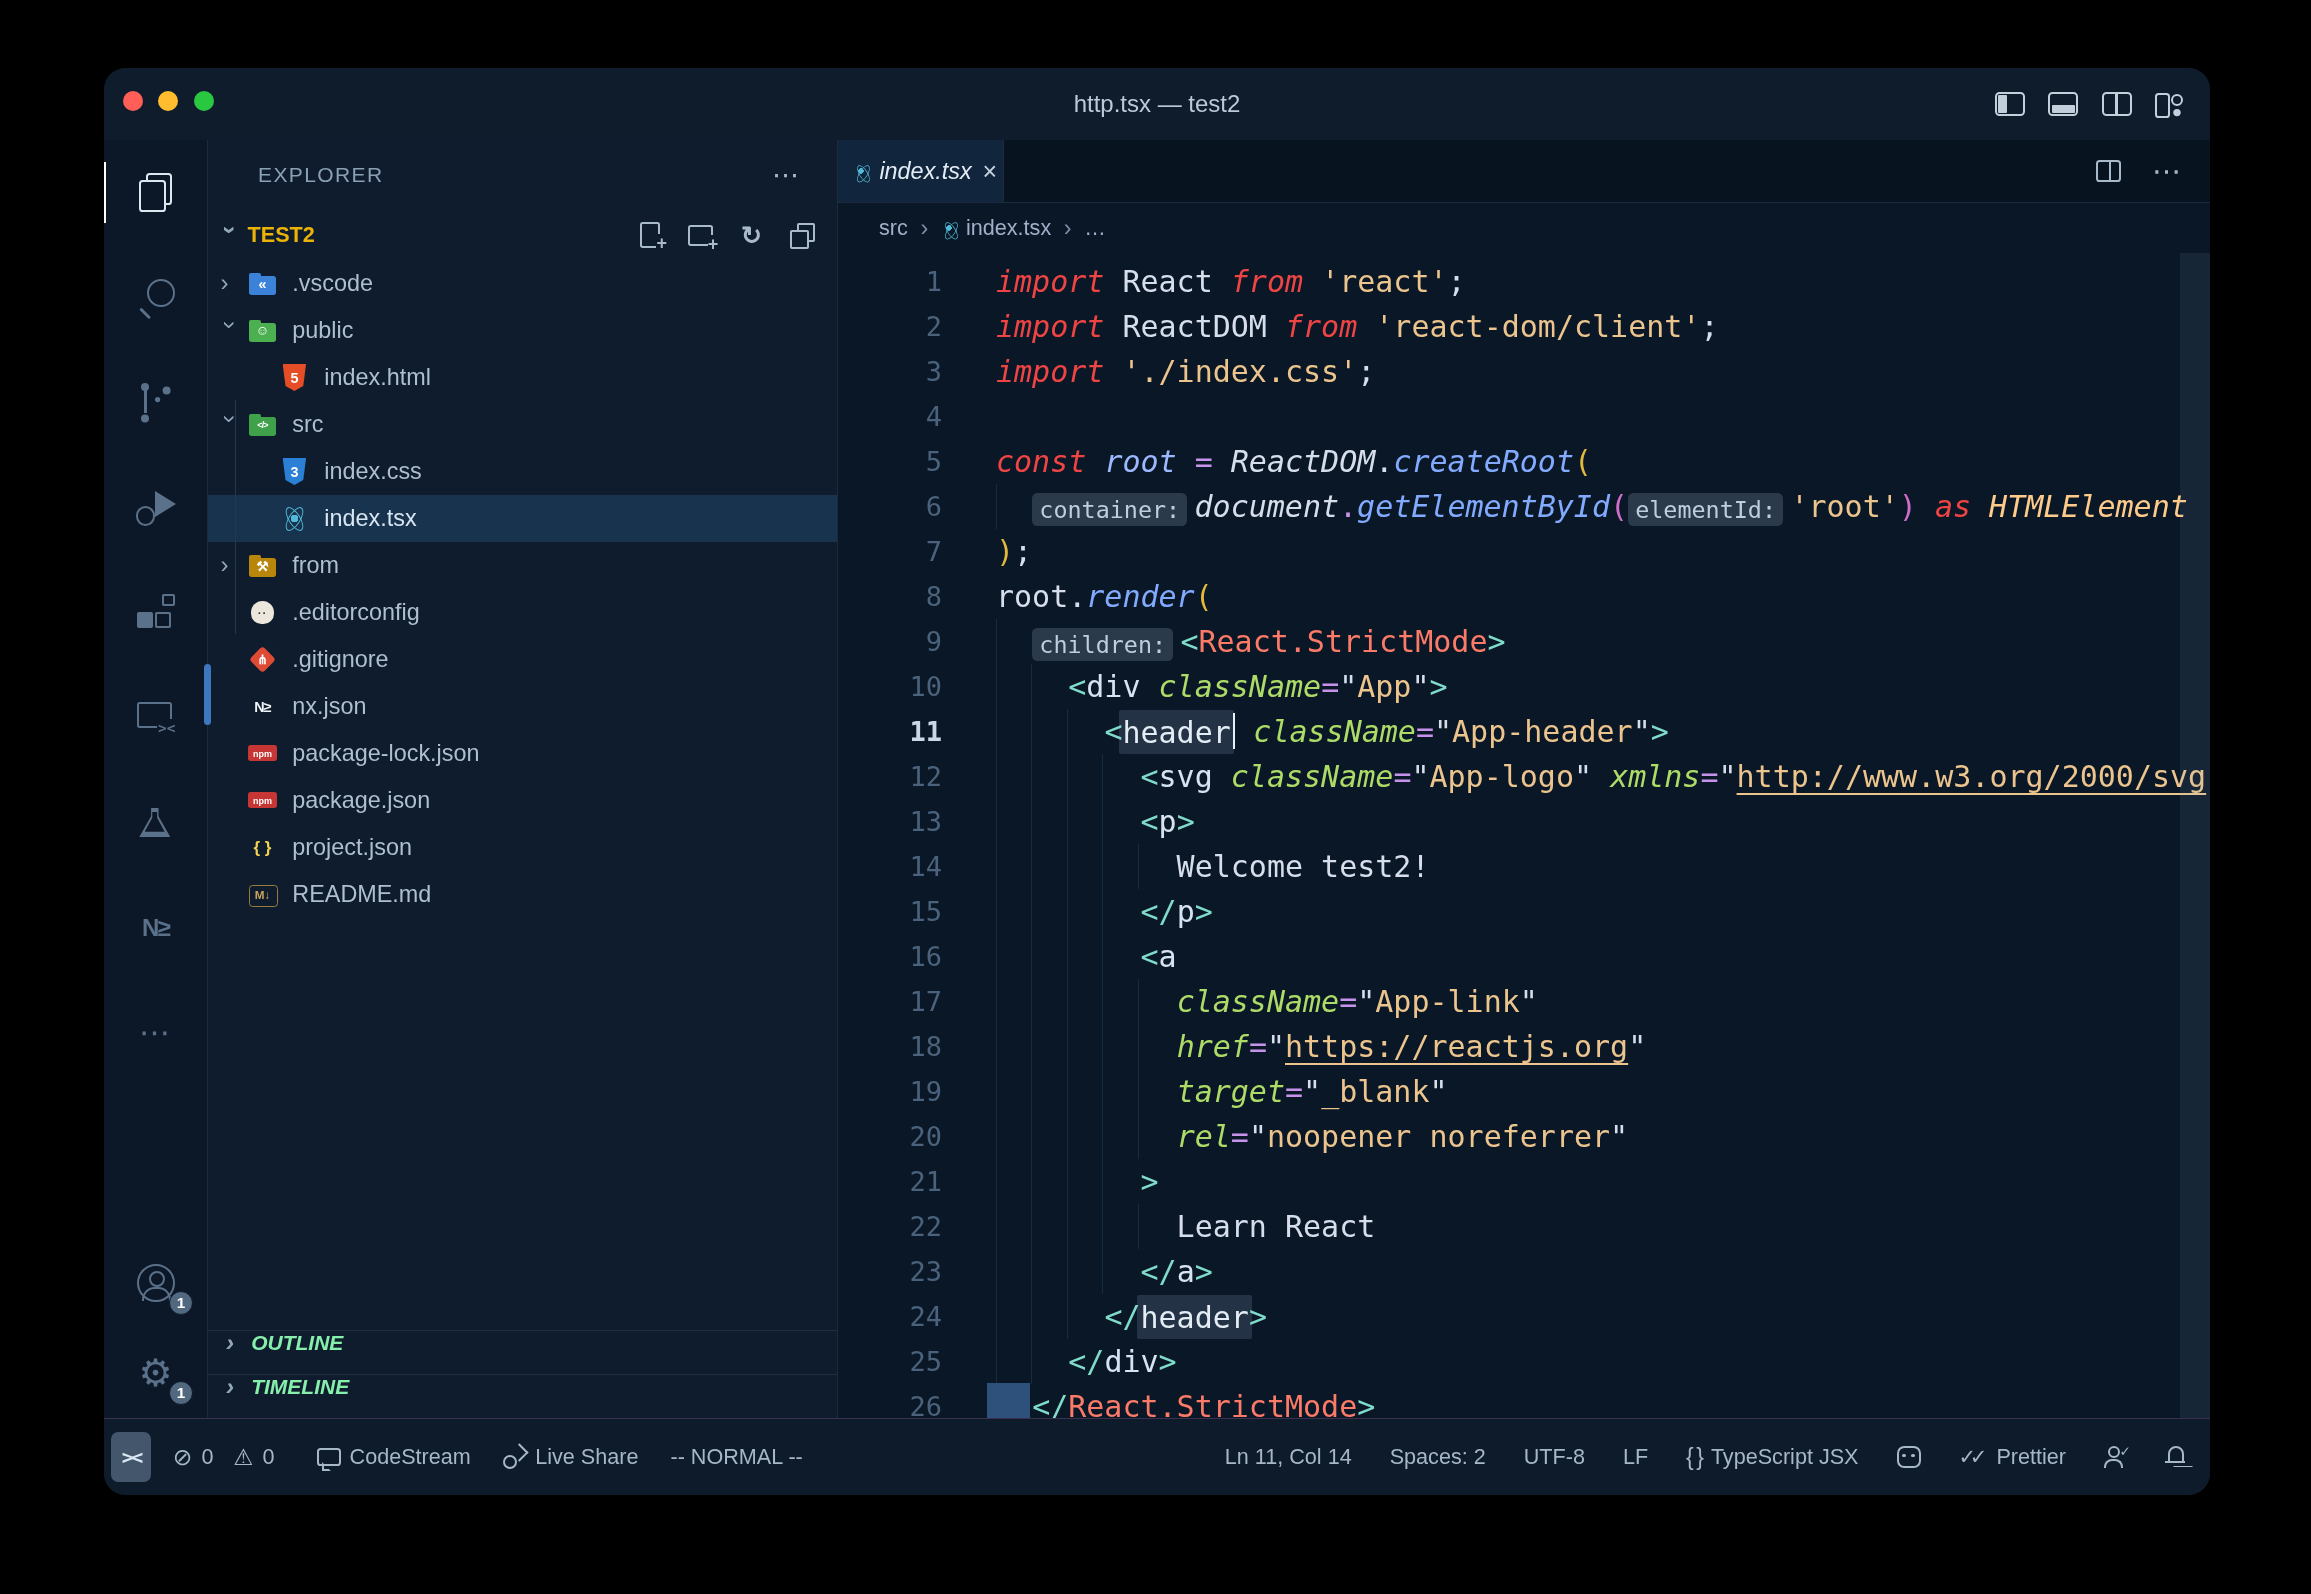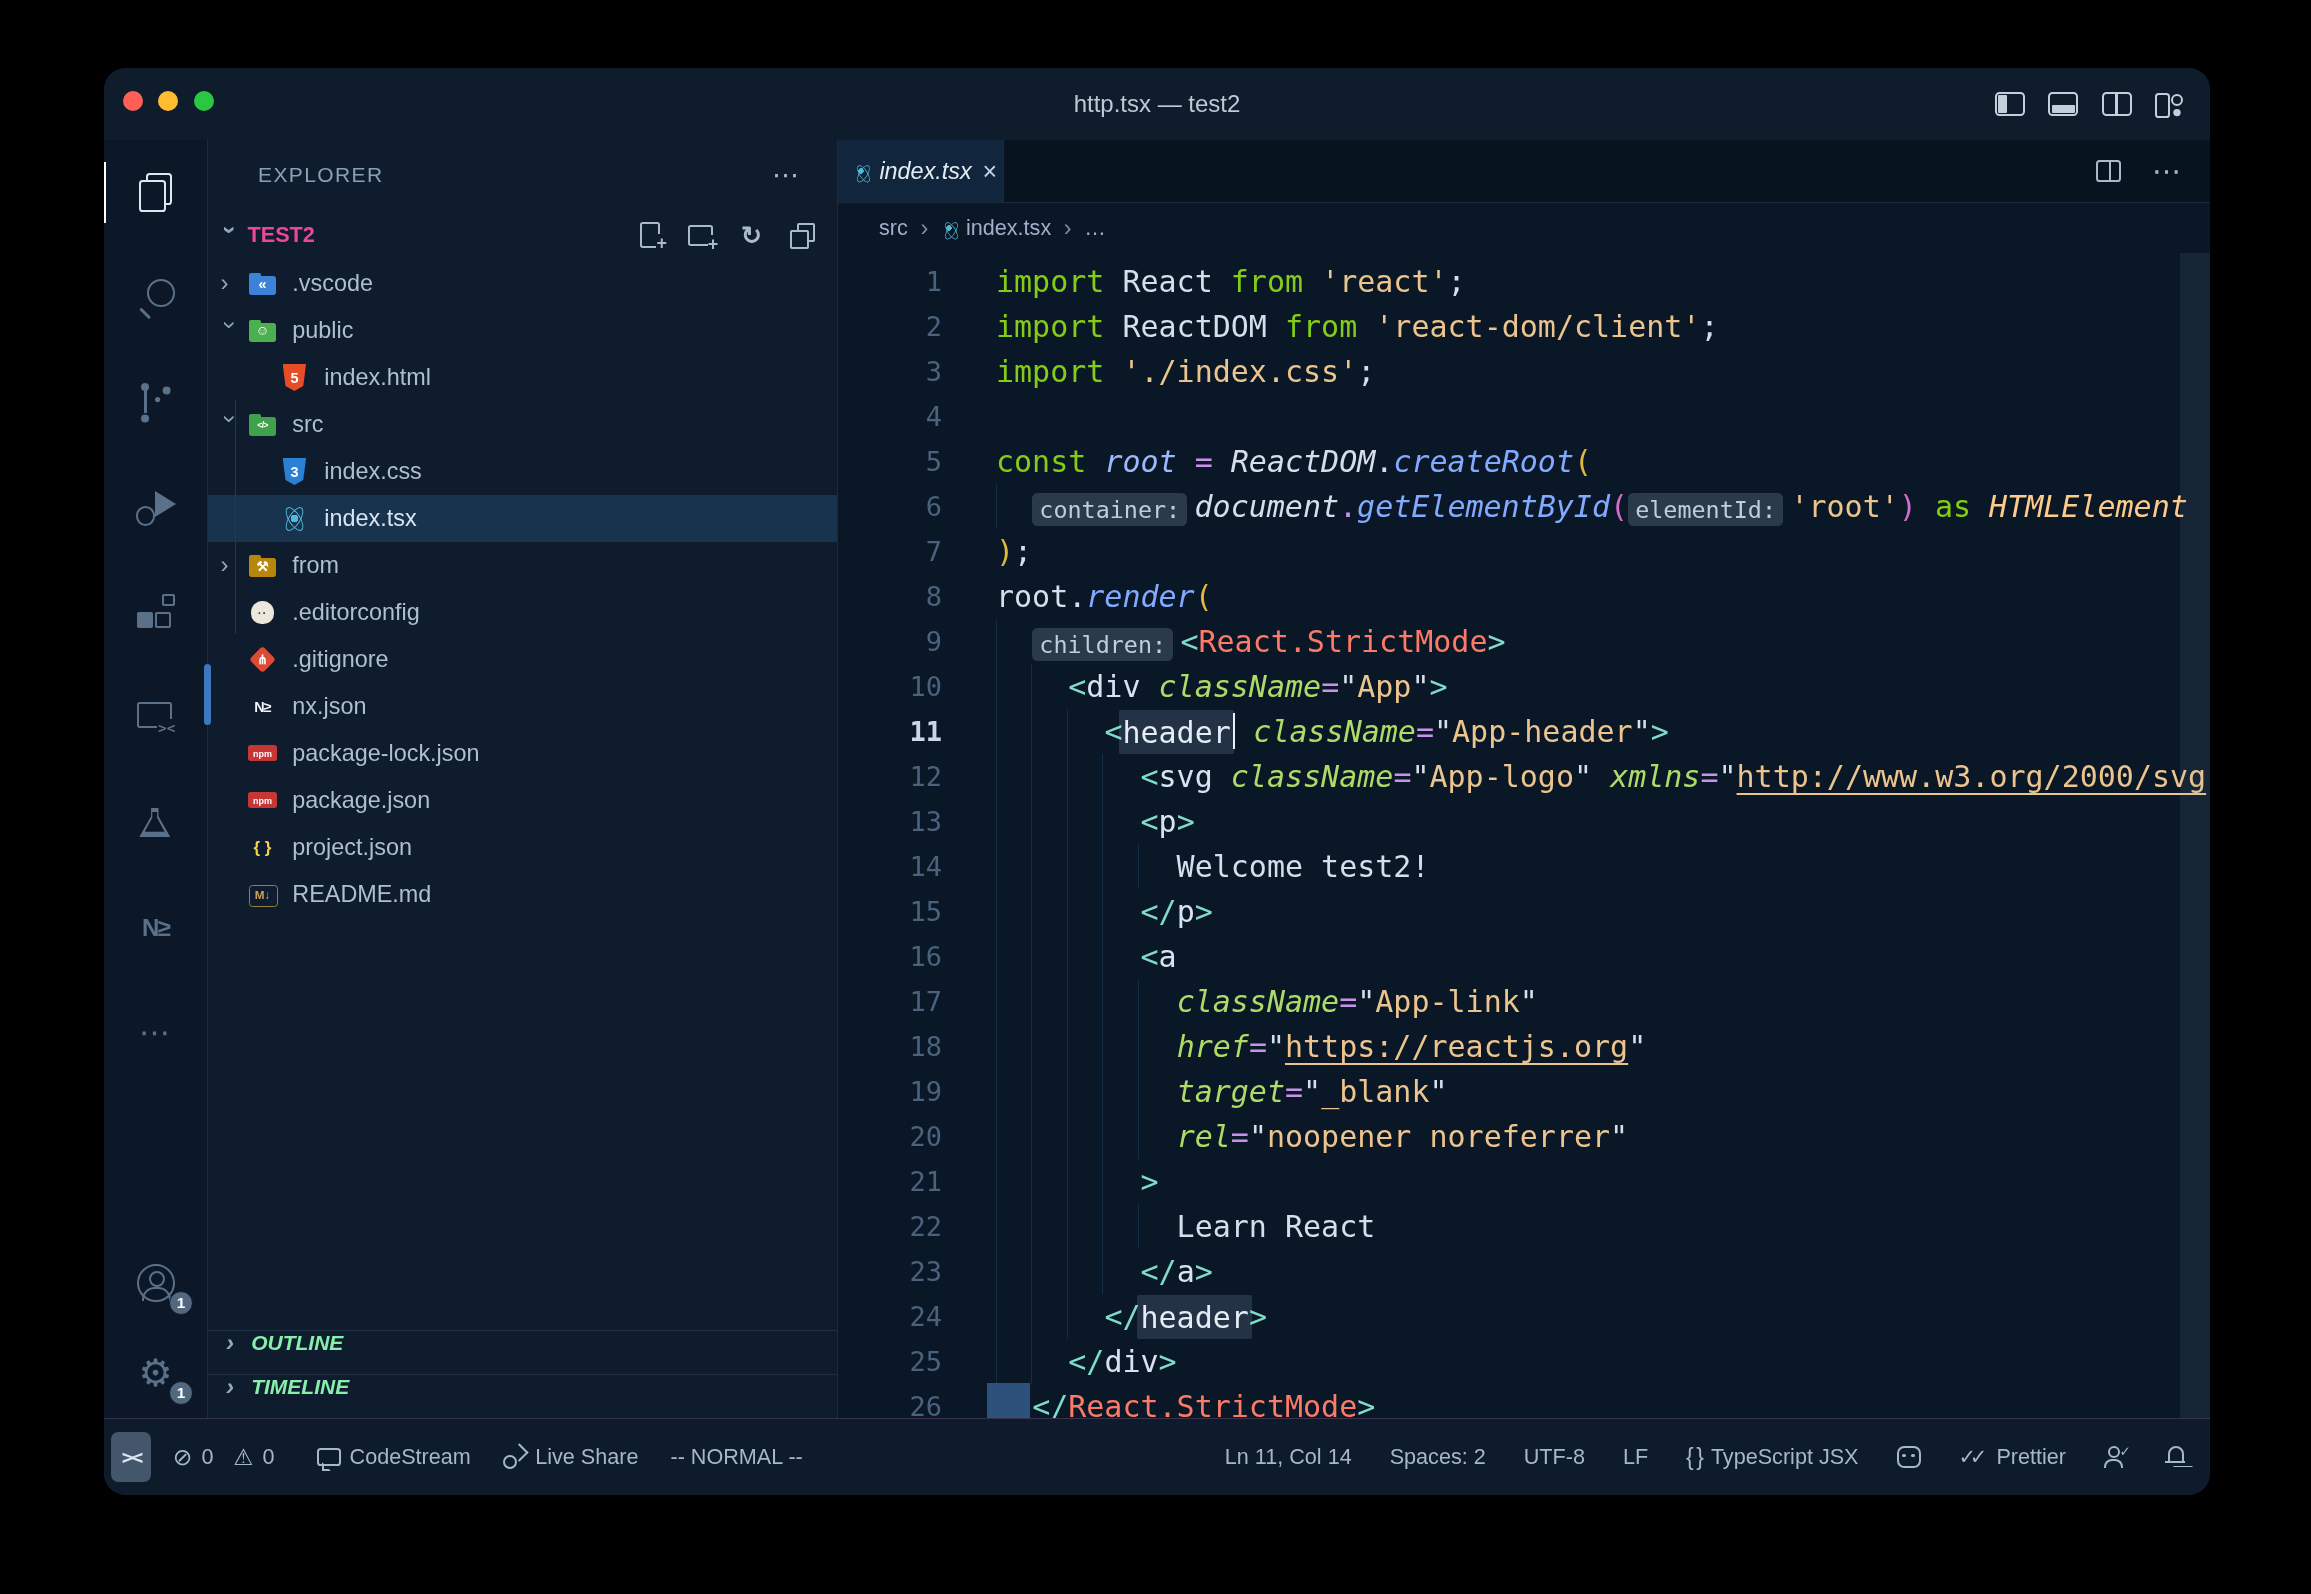--- a/index.html
+++ b/index.html
@@ -75,21 +75,21 @@
   .ic-account::before{content:"";position:absolute;left:10px;top:4.5px;width:12.6px;height:12.6px;border:2.7px solid currentColor;border-radius:50%;}
   .ic-account::after{content:"";position:absolute;left:3.6px;bottom:-0.9px;width:25px;height:11.7px;border:2.7px solid currentColor;border-bottom:none;border-radius:12.6px 12.6px 0 0;}
   .ic-gear{font-size:38px;line-height:1;}
   .ic-gear::before{content:"⚙";}
 
   
   .sidebar{width:630px;flex:none;background:#0e1c2d;border-right:0.9px solid #1b2a3c;display:flex;flex-direction:column;position:relative;min-height:0;}
   .sb-header{height:70px;flex:none;display:flex;align-items:center;padding:0 38px 0 50px;color:#8aa0b5;}
   .sb-title{font-size:21px;letter-spacing:1.4px;flex:1;}
   .sb-more{font-size:27px;color:#a9bac9;cursor:pointer;}
-  .sb-section{height:50px;flex:none;display:flex;align-items:center;padding:0 21.6px 0 12.6px;color:#ec4899;font-weight:700;font-size:21.6px;}
+  .sb-section{height:50px;flex:none;display:flex;align-items:center;padding:0 21.6px 0 12.6px;color:#eab308;font-weight:700;font-size:21.6px;}
   .sb-section .chev{margin-right:9px;}
   .sb-actions{margin-left:auto;display:flex;gap:23.4px;align-items:center;color:#a9bac9;}
   .sic{width:27px;height:27px;position:relative;cursor:pointer;}
   .sic-new-file::before{content:"";position:absolute;left:2.7px;top:0;width:16px;height:22.5px;border:2.3px solid currentColor;border-radius:2.7px;}
   .sic-new-file::after{content:"+";position:absolute;right:-2.7px;bottom:-3.6px;font-size:18px;font-weight:700;background:#0e1c2d;line-height:1;}
   .sic-new-folder::before{content:"";position:absolute;left:0;top:3.6px;width:21.6px;height:17px;border:2.3px solid currentColor;border-radius:2.7px;}
   .sic-new-folder::after{content:"+";position:absolute;right:-3.6px;bottom:-4.5px;font-size:18px;font-weight:700;background:#0e1c2d;line-height:1;}
   .sic-refresh{font-size:25px;line-height:27px;text-align:center;}
   .sic-refresh::before{content:"↻";}
   .sic-collapse-all::before{content:"";position:absolute;right:0;top:1.8px;width:14.4px;height:14.4px;border:2.3px solid currentColor;border-radius:1.8px;}
@@ -156,21 +156,21 @@
   .bc-sep{color:#7e8da6;font-size:23.4px;}
   .bc-item{display:flex;align-items:center;gap:9px;cursor:pointer;}
 
   .code{flex:1;position:relative;overflow:hidden;font-family:"DejaVu Sans Mono",monospace;font-size:30px;line-height:45px;padding-top:6.3px;}
   .cl{position:relative;white-space:pre;height:45px;display:flex;}
   .ln{width:104px;flex:none;text-align:right;color:#4a627b;font-size:27px;}
   .cl.active .ln{color:#c9d7e6;font-weight:bold;}
   .cd{flex:none;padding-left:54px;}
   .gd{position:absolute;top:0;bottom:0;width:1.4px;background:#142c44;}
   .tk-w{color:#d6deeb;}  .tk-wi{color:#d6deeb;font-style:italic;}
-  .tk-k{color:#84cc16;}
+  .tk-k{color:#ef4444;font-style:italic;}
   .tk-e{color:#c792ea;}
   .tk-s{color:#ecc48d;}  .tk-q{color:#d6deeb;}
   .tk-u{color:#ecc48d;text-decoration:underline;text-underline-offset:6.3px;text-decoration-thickness:1.8px;text-align:right;}
   .tk-f{color:#82aaff;font-style:italic;}
   .tk-v{color:#9cb8ff;font-style:italic;}
   .tk-t{color:#d6e4f2;}
   .tk-b{color:#7fdbca;}
   .tk-c{color:#fb7a68;}
   .tk-y{color:#ffcb8b;font-style:italic;}
   .tk-a{color:#addb67;font-style:italic;}

